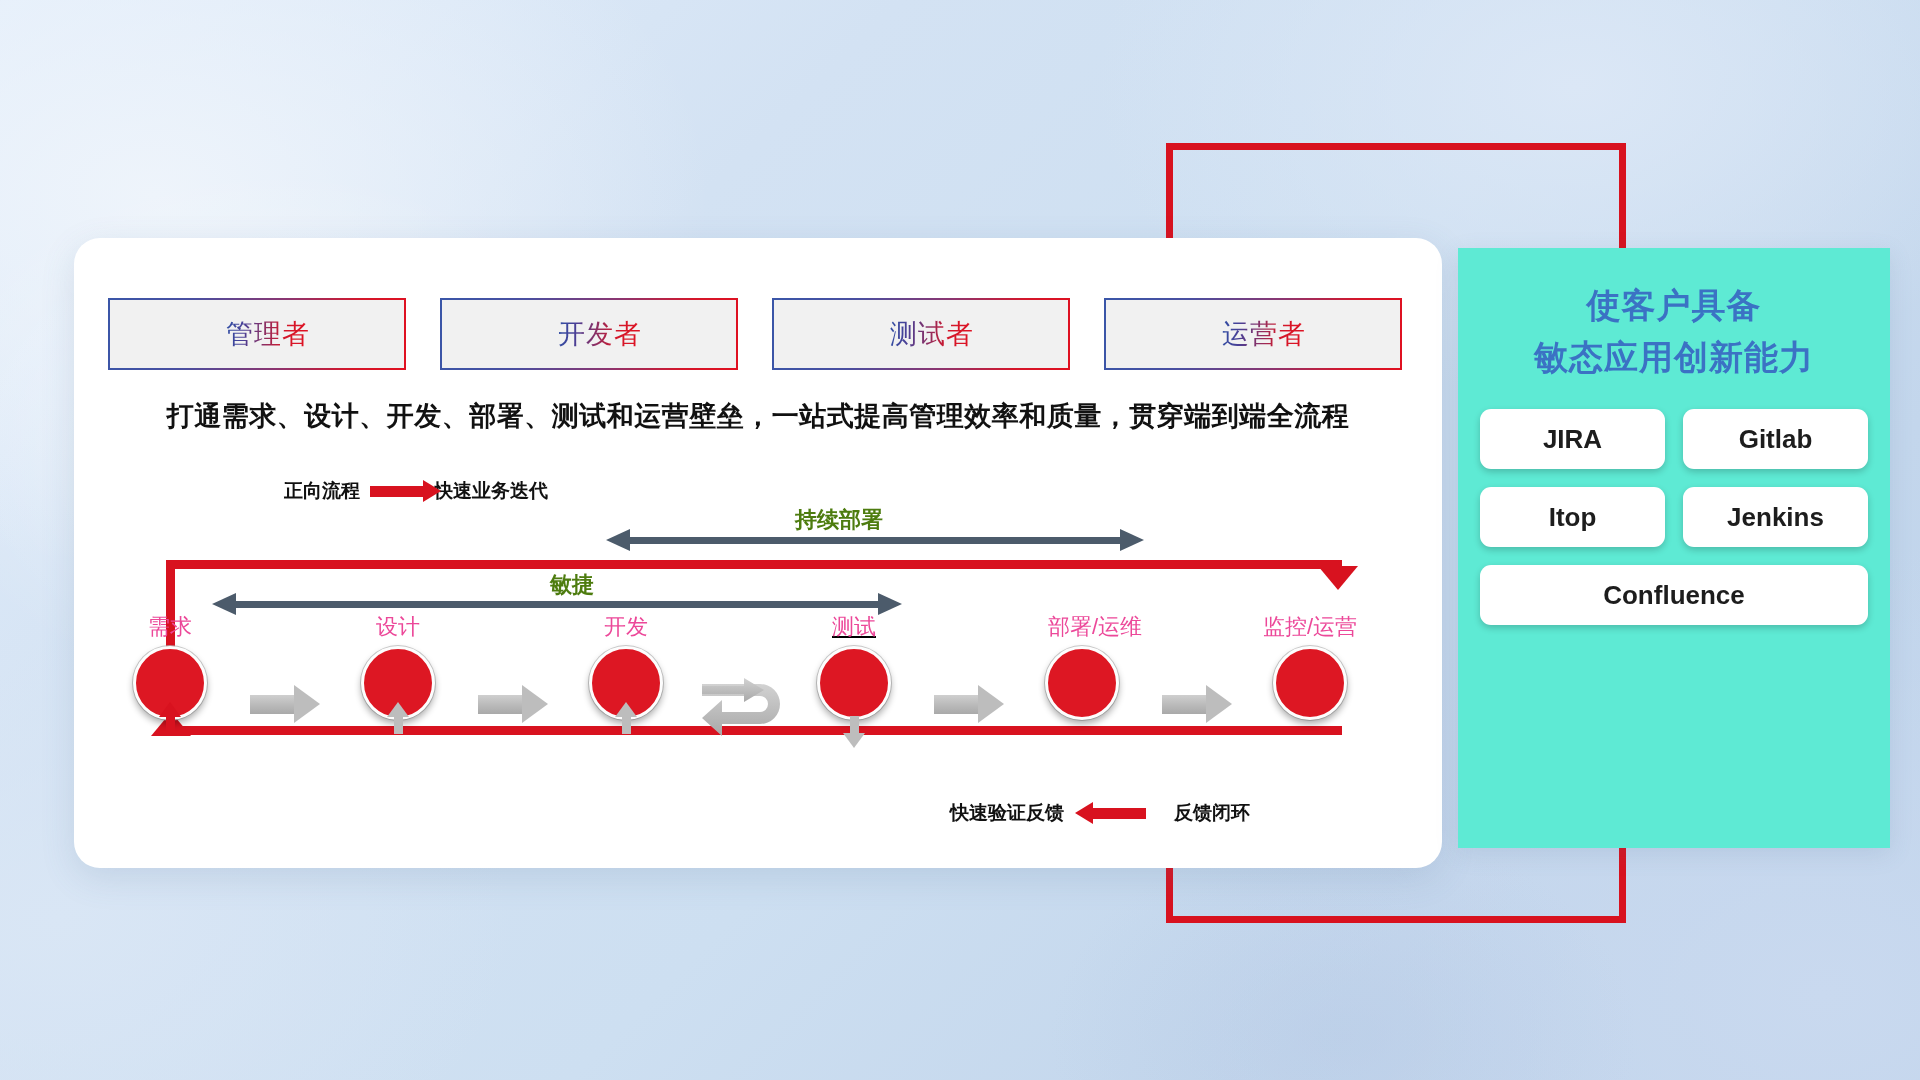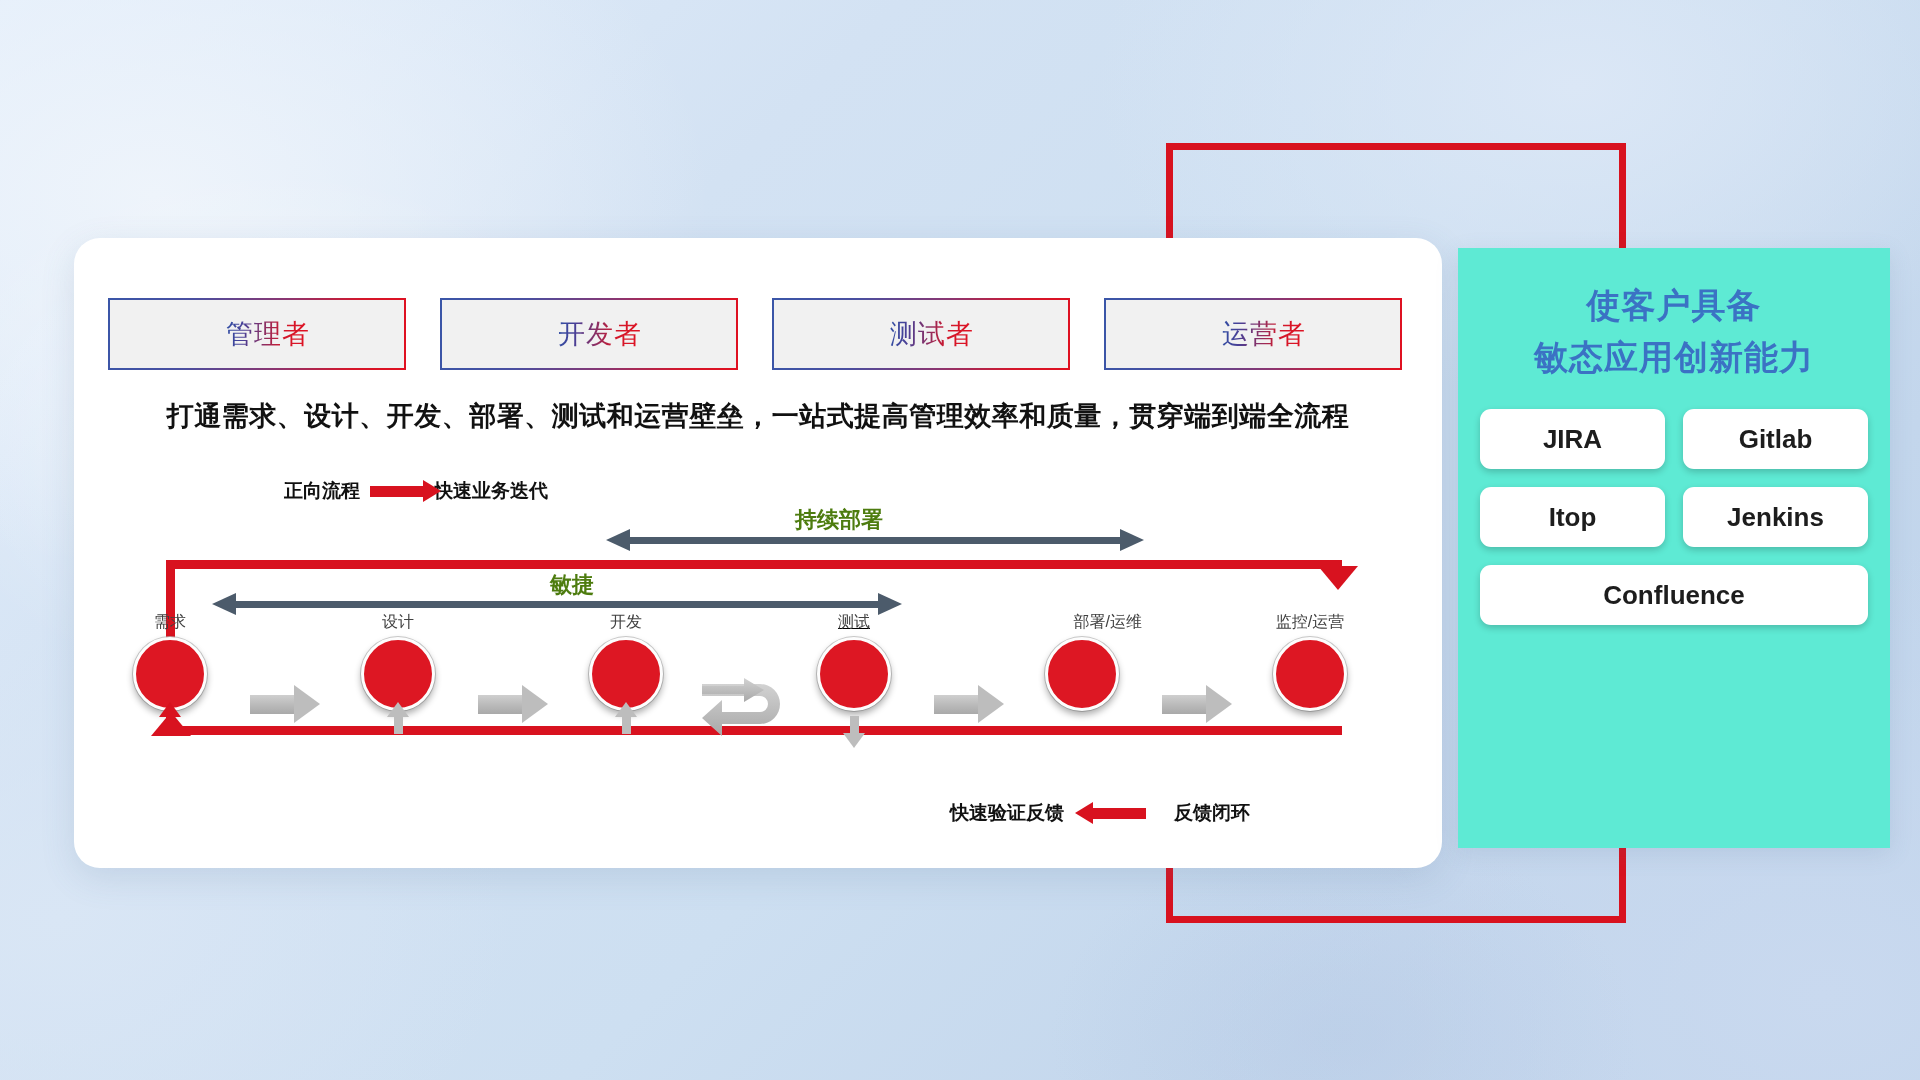--- a/index.html
+++ b/index.html
@@ -84,21 +84,21 @@
   #loop-left{left:166px;top:560px;width:9px;height:175px;}
   #loop-bottom{left:166px;top:726px;width:1176px;height:9px;}
   #loop-right{left:1333px;top:560px;width:9px;height:10px;}
   #loop-head-down{position:absolute;left:1318px;top:566px;
     border-top:24px solid #d8121f;border-left:20px solid transparent;border-right:20px solid transparent;}
   #loop-head-up{position:absolute;left:151px;top:712px;
     border-bottom:24px solid #d8121f;border-left:20px solid transparent;border-right:20px solid transparent;}
   
   #pipeline{position:absolute;left:110px;top:612px;width:1300px;height:120px;}
   .stage{position:absolute;width:120px;text-align:center;}
-  .stage .name{font-size:16px;color:#404040;white-space:nowrap;margin-bottom:4px;}
+  .stage .name{font-size:22px;color:#ec4899;white-space:nowrap;margin-bottom:4px;}
   .dot{width:68px;height:68px;border-radius:50%;background:#dd1723;margin:0 auto;
     border:3px solid #fdfdfd;
     box-shadow:0 4px 7px rgba(0,0,0,.33), 0 0 0 1px rgba(190,190,190,.75);}
   .conn{position:absolute;top:74px;}
   .conn .gbar{position:absolute;left:0;top:9px;height:19px;width:44px;
     background:linear-gradient(180deg,#cfcfcf 0%,#b9b9b9 55%,#a9a9a9 100%);}
   .conn .ghead{position:absolute;left:44px;top:-1px;
     border-left:26px solid #bdbdbd;border-top:19px solid transparent;border-bottom:19px solid transparent;}
   .tick{position:absolute;width:9px;background:#bdbdbd;}
   .tick.red{background:#d8121f;}

